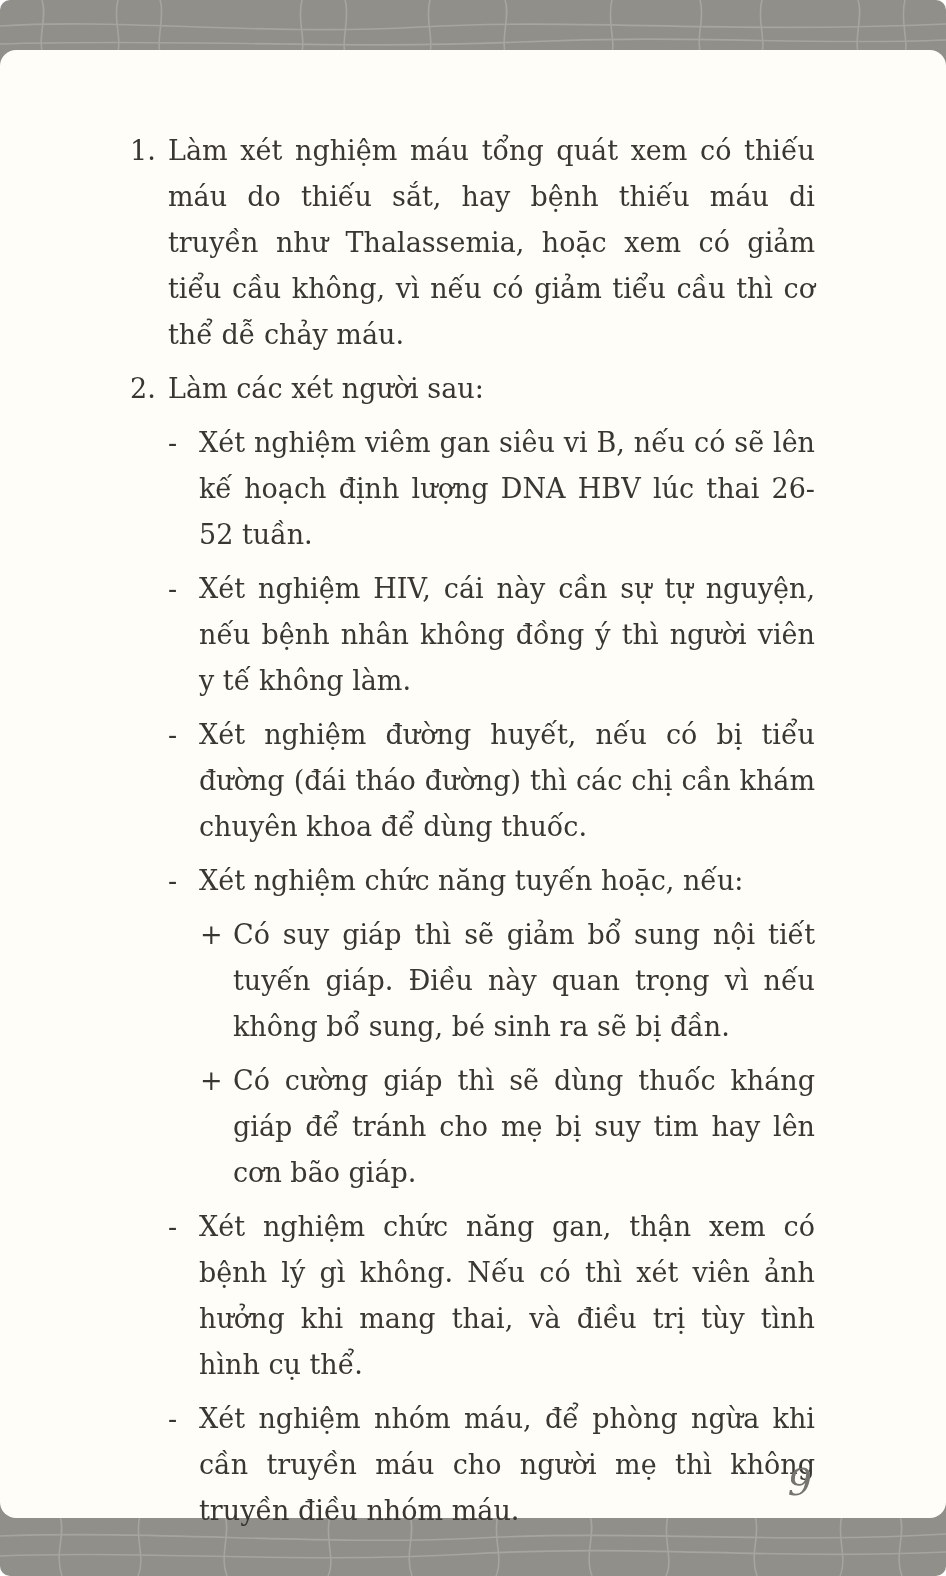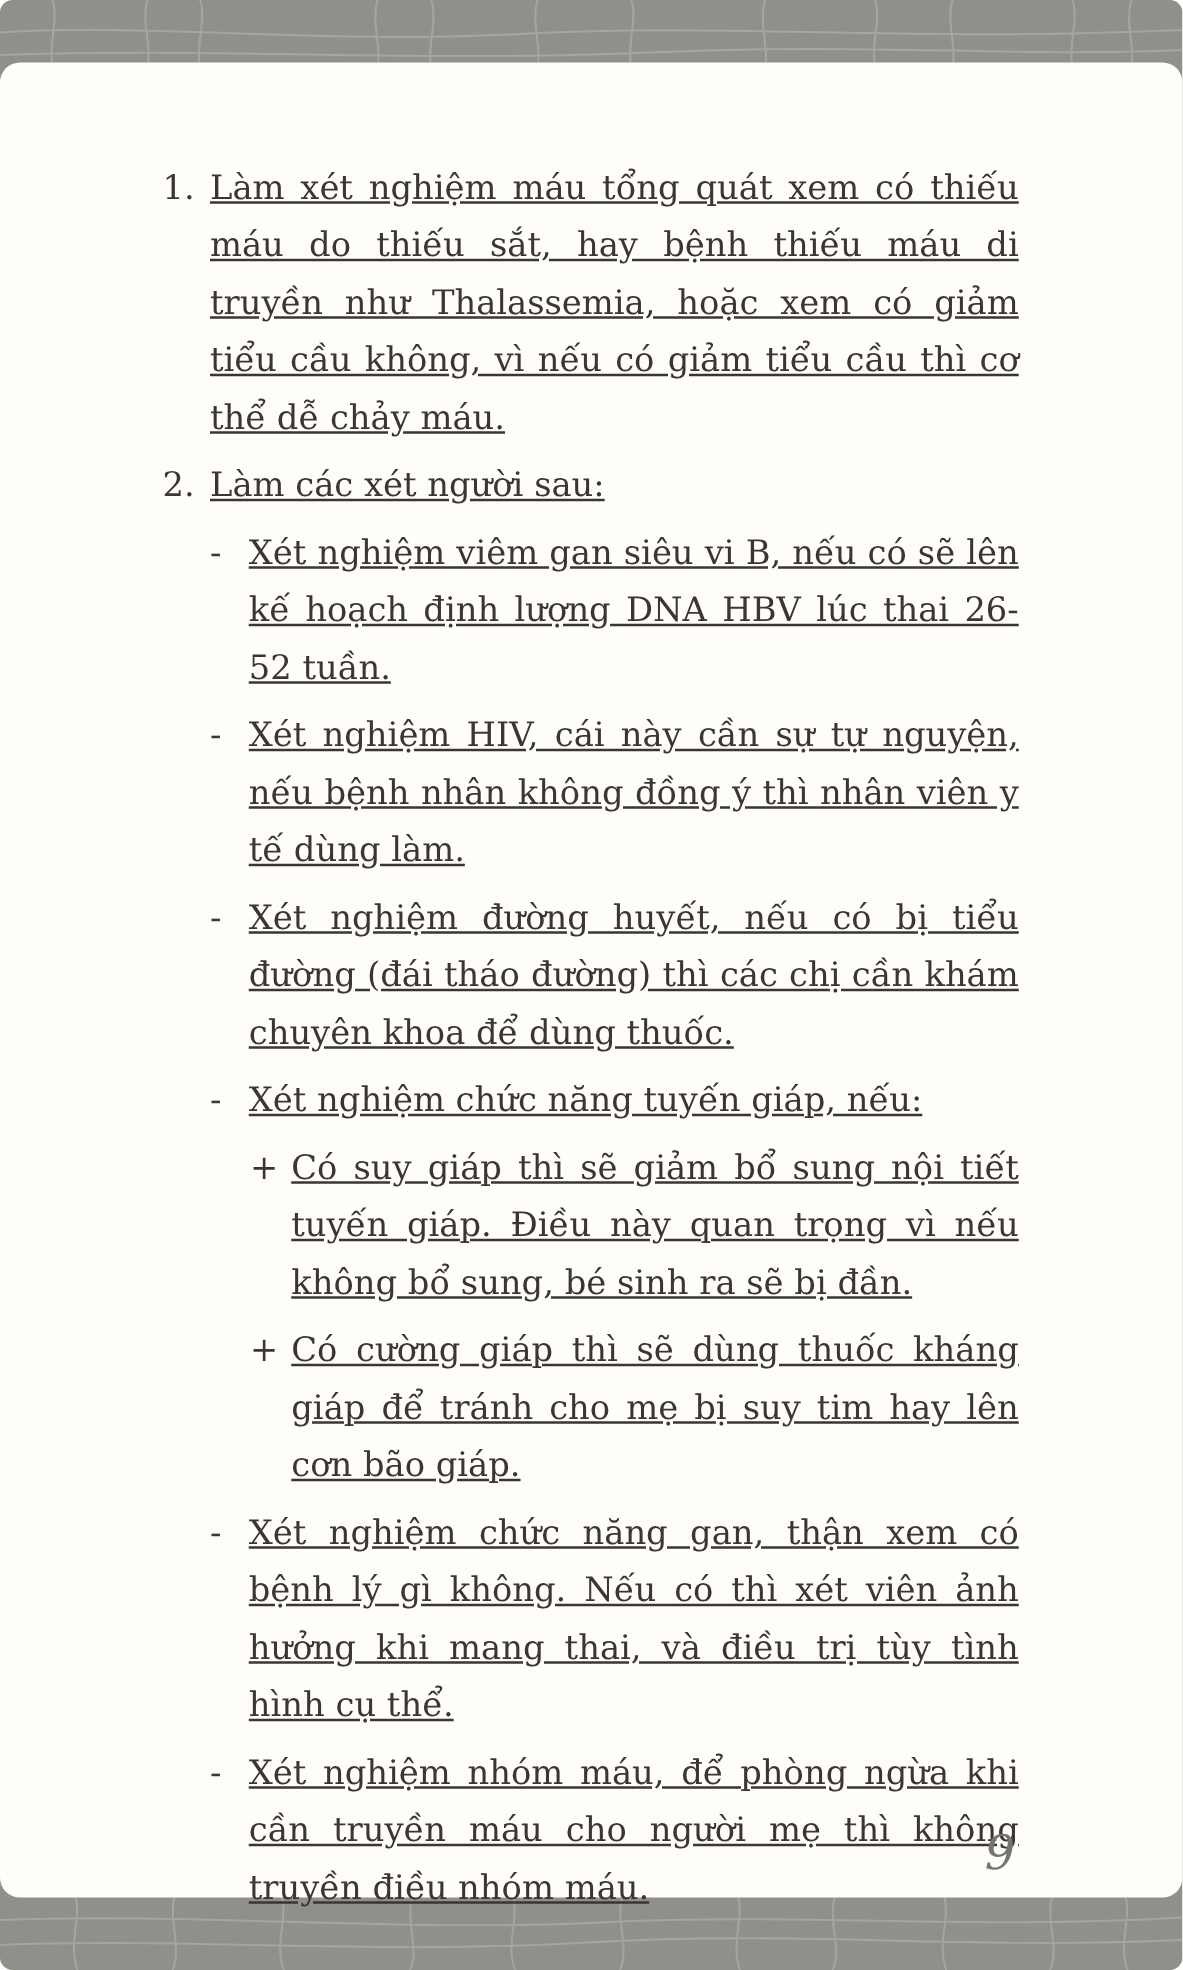--- a/index.html
+++ b/index.html
@@ -47,21 +47,20 @@
     display: flex;
     margin-bottom: 8px;
   }
   .item .marker {
     flex: 0 0 38px;
     white-space: nowrap;
   }
   .item .text {
     flex: 1;
     text-align: justify;
-    text-decoration: underline;
   }
 
   .item.lvl2 { margin-left: 38px; }
   .item.lvl2 .marker { flex: 0 0 31px; }
 
   .item.lvl3 { margin-left: 70px; }
   .item.lvl3 .marker { flex: 0 0 33px; }
 
   .page-number {
     position: absolute;
@@ -132,31 +131,31 @@
         <div class="text">Làm các xét người sau:</div>
       </div>
 
       <div class="item lvl2">
         <span class="marker">-</span>
         <div class="text">Xét nghiệm viêm gan siêu vi B, nếu có sẽ lên kế hoạch định lượng DNA HBV lúc thai 26-52 tuần.</div>
       </div>
 
       <div class="item lvl2">
         <span class="marker">-</span>
-        <div class="text">Xét nghiệm HIV, cái này cần sự tự nguyện, nếu bệnh nhân không đồng ý thì nhân viên y tế dùng làm.</div>
+        <div class="text">Xét nghiệm HIV, cái này cần sự tự nguyện, nếu bệnh nhân không đồng ý thì người viên y tế không làm.</div>
       </div>
 
       <div class="item lvl2">
         <span class="marker">-</span>
         <div class="text">Xét nghiệm đường huyết, nếu có bị tiểu đường (đái tháo đường) thì các chị cần khám chuyên khoa để dùng thuốc.</div>
       </div>
 
       <div class="item lvl2">
         <span class="marker">-</span>
-        <div class="text">Xét nghiệm chức năng tuyến giáp, nếu:</div>
+        <div class="text">Xét nghiệm chức năng tuyến hoặc, nếu:</div>
       </div>
 
       <div class="item lvl3">
         <span class="marker">+</span>
         <div class="text">Có suy giáp thì sẽ giảm bổ sung nội tiết tuyến giáp. Điều này quan trọng vì nếu không bổ sung, bé sinh ra sẽ bị đần.</div>
       </div>
 
       <div class="item lvl3">
         <span class="marker">+</span>
         <div class="text">Có cường giáp thì sẽ dùng thuốc kháng giáp để tránh cho mẹ bị suy tim hay lên cơn bão giáp.</div>

